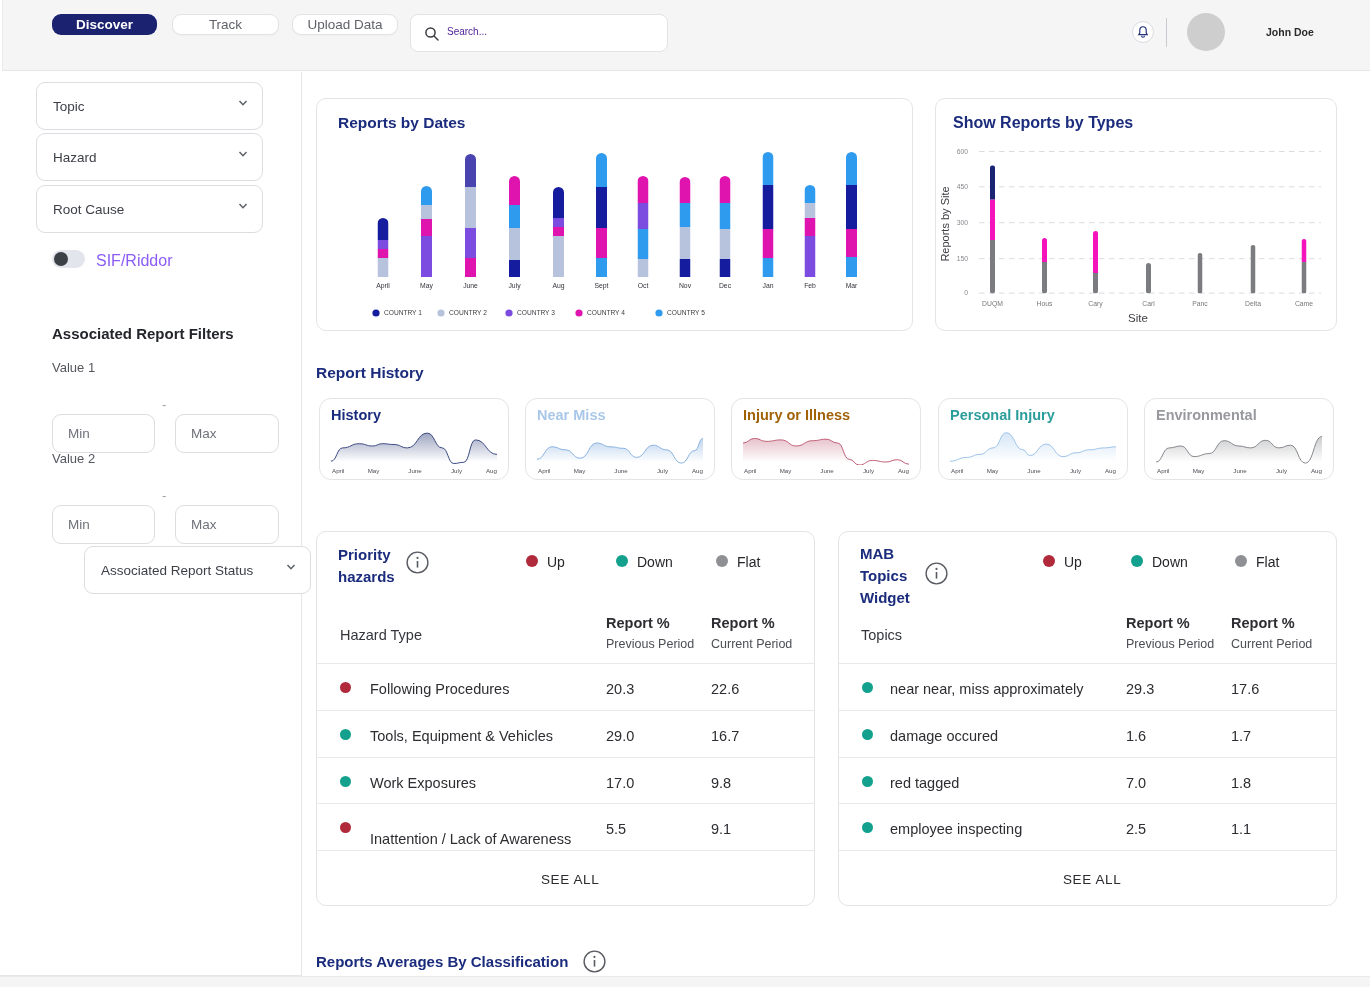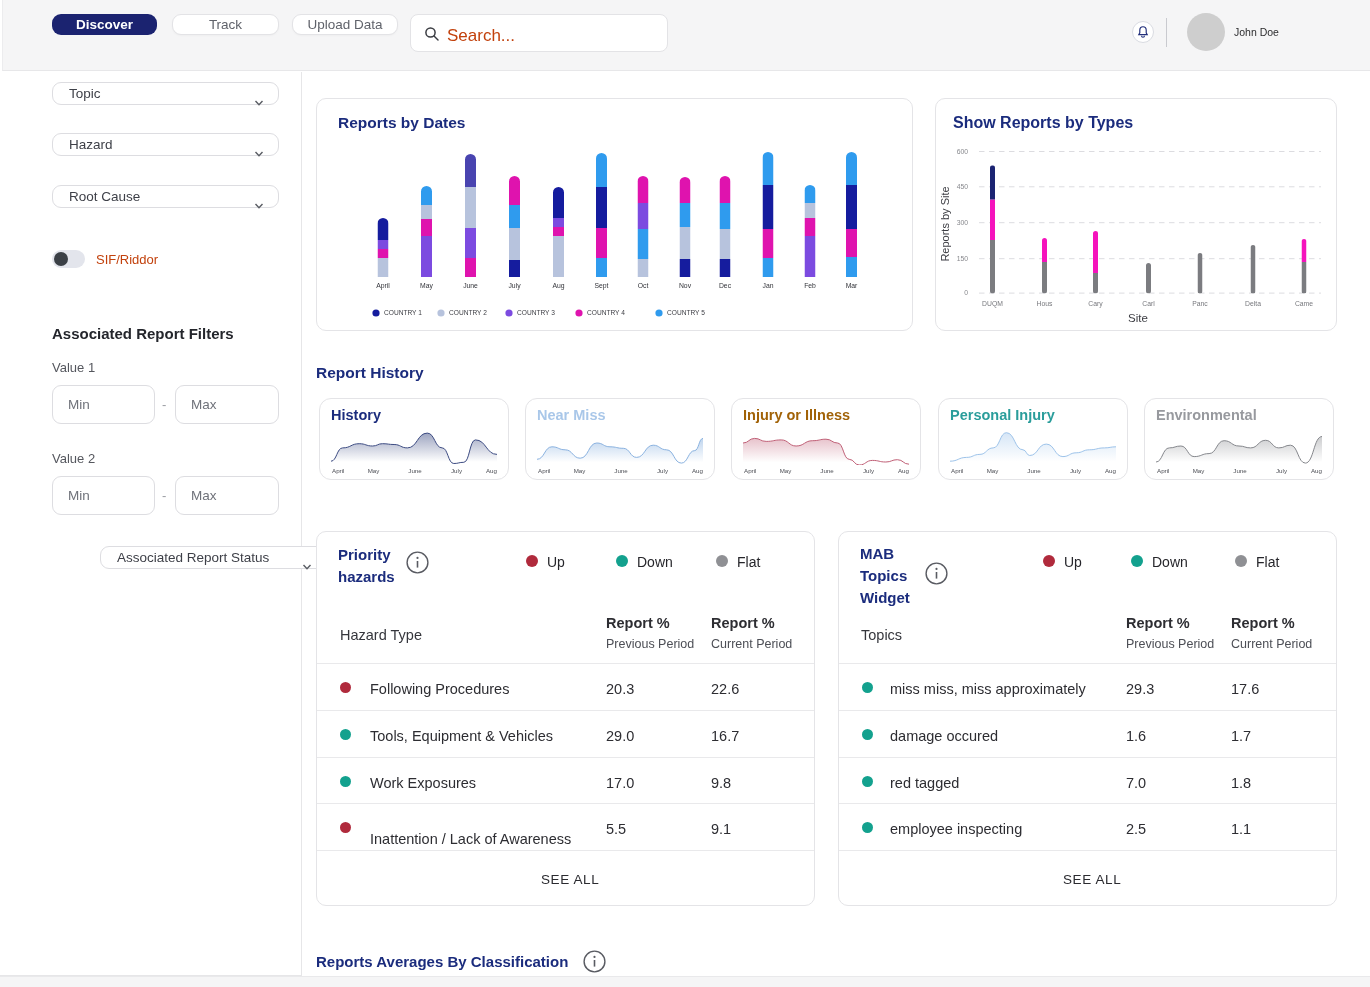--- a/index.html
+++ b/index.html
@@ -3,30 +3,30 @@
 <meta charset="utf-8">
 <style>
 * { margin:0; padding:0; box-sizing:border-box; }
 html,body { width:1370px; height:987px; font-family:"Liberation Sans", sans-serif; background:#fff; overflow:hidden; }
 .abs { position:absolute; }
 .topbar { position:absolute; left:2px; top:0; width:1368px; height:71px; background:#f5f5f6; border-bottom:1px solid #e7e7e9; border-left:1px solid #ececee; }
 .btn { position:absolute; top:14px; height:21px; border-radius:9px; font-size:13.5px; display:flex; align-items:center; justify-content:center; }
 .btn-discover { left:52px; width:105px; background:#1b2370; color:#fff; font-weight:bold; }
 .btn-plain { background:#fff; border:1px solid #e3e3e6; color:#5f626a; box-shadow:0 1px 2px rgba(0,0,0,0.03); }
 .searchbox { position:absolute; left:410px; top:14px; width:258px; height:38px; background:#fff; border:1px solid #e3e3e6; border-radius:8px; }
-.searchbox span { position:absolute; left:36px; top:11px; font-size:17px; color:#c2410c; }
+.searchbox span { position:absolute; left:36px; top:11px; font-size:10px; color:#4c1d95; }
 .bellwrap { position:absolute; left:1132px; top:21px; width:22px; height:22px; border-radius:50%; background:#fff; border:1px solid #dadce2; }
 .topdiv { position:absolute; left:1166px; top:18px; width:1px; height:29px; background:#c9cacf; }
 .avatar { position:absolute; left:1187px; top:13px; width:38px; height:38px; border-radius:50%; background:#cecece; }
-.uname { position:absolute; left:1234px; top:26px; font-size:10.5px; font-weight:normal; color:#2c2c2e; }
+.uname { position:absolute; left:1266px; top:26px; font-size:10.5px; font-weight:bold; color:#2c2c2e; }
 .sidebar { position:absolute; left:0; top:72px; width:302px; height:904px; background:#fff; border-right:1px solid #e6e6e8; border-bottom:1px solid #e6e6e8; }
-.sel { position:absolute; left:52px; width:227px; height:23px; border:1px solid #dddde1; border-radius:9px; background:#fff; font-size:13.5px; color:#3e4048; display:flex; align-items:center; padding-left:16px; }
+.sel { position:absolute; left:36px; width:227px; height:48px; border:1px solid #dddde1; border-radius:9px; background:#fff; font-size:13.5px; color:#3e4048; display:flex; align-items:center; padding-left:16px; }
 .chev { position:absolute; right:14px; top:15px; width:10px; height:10px; }
 .chev svg { display:block; }
-.inp { position:absolute; width:103px; height:39px; border:1px solid #dddde1; border-radius:9px; background:#fff; font-size:13.5px; color:#6f727a; display:flex; align-items:center; padding-left:15px; }
+.inp { position:absolute; width:103px; height:39px; border:1px solid #dddde1; border-radius:9px; background:#fff; font-size:13.5px; color:#6f727a; display:flex; align-items:center; padding-left:15px;margin-top:29px; }
 .lbl { position:absolute; left:52px; font-size:13px; color:#55575e; }
 .footer { position:absolute; left:0; top:976px; width:1370px; height:11px; background:#f5f5f6; border-top:1px solid #e9e9eb; }
 .card { position:absolute; background:#fff; border:1px solid #e4e4e7; border-radius:10px; }
 .ctitle { position:absolute; font-weight:bold; color:#1b2c7d; }
 .legend-dot { position:absolute; width:12px; height:12px; border-radius:50%; }
 .legtxt { position:absolute; font-size:14px; color:#26262b; top:554px; }
 .rowdot { position:absolute; width:11px; height:11px; border-radius:50%; }
 .rtext { position:absolute; font-size:14.5px; color:#2d2d32; }
 .rnum { position:absolute; font-size:14.5px; color:#2d2d32; }
 .hdrb { position:absolute; font-size:14.5px; color:#2d2d32; font-weight:bold; }
@@ -69,21 +69,21 @@
         <path d="M1.5 3 L5 6.8 L8.5 3" fill="none" stroke="#5a5d64" stroke-width="1.4"></path>
       </svg>
     </span></div>
 <div class="sel" style="top:185px;">Root Cause<span class="chev">
       <svg width="10" height="10" viewBox="0 0 10 10">
         <path d="M1.5 3 L5 6.8 L8.5 3" fill="none" stroke="#5a5d64" stroke-width="1.4"></path>
       </svg>
     </span></div>
 <div class="abs" style="left:52px; top:250px; width:33px; height:18px; border-radius:9px; background:#e3e5ec;"></div>
 <div class="abs" style="left:54px; top:252px; width:14px; height:14px; border-radius:50%; background:#3b4046;"></div>
-<div class="abs" style="left:96px; top:252px; font-size:13px; color:#c2410c;">SIF/Riddor</div>
+<div class="abs" style="left:96px; top:252px; font-size:16px; color:#8b5cf6;">SIF/Riddor</div>
 <div class="abs" style="left:52px; top:325px; font-size:15px; font-weight:bold; color:#24262c;">Associated Report Filters</div>
 <div class="lbl" style="top:360px;">Value 1</div>
 <div class="inp" style="left:52px; top:385px;">Min</div>
 <div class="abs" style="left:162px; top:397px; font-size:13px; color:#9a9da3;">-</div>
 <div class="inp" style="left:175px; top:385px; width:104px;">Max</div>
 <div class="lbl" style="top:451px;">Value 2</div>
 <div class="inp" style="left:52px; top:476px;">Min</div>
 <div class="abs" style="left:162px; top:488px; font-size:13px; color:#9a9da3;">-</div>
 <div class="inp" style="left:175px; top:476px; width:104px;">Max</div>
 <div class="sel" style="top:546px;margin-left:48px;">Associated Report Status<span class="chev">
@@ -451,21 +451,21 @@
 <div class="legtxt" style="left:1152px;">Down</div>
 <div class="legend-dot" style="left:1235px; top:555px; background:#8f9094;"></div>
 <div class="legtxt" style="left:1256px;">Flat</div>
 <div class="hdrs" style="left:861px; top:627px; font-size:14.5px; color:#35363c;">Topics</div>
 <div class="hdrb" style="left:1126px; top:615px;">Report %</div>
 <div class="hdrs" style="left:1126px; top:637px;">Previous Period</div>
 <div class="hdrb" style="left:1231px; top:615px;">Report %</div>
 <div class="hdrs" style="left:1231px; top:637px;">Current Period</div>
 <div class="divline" style="left:839px; top:663px; width:497px;"></div>
 <div class="rowdot" style="left:862px; top:682px; background:#13a18e;"></div>
-<div class="rtext" style="left:890px; top:681px;">miss miss, miss approximately</div>
+<div class="rtext" style="left:890px; top:681px;">near near, miss approximately</div>
 <div class="rnum" style="left:1126px; top:681px;">29.3</div>
 <div class="rnum" style="left:1231px; top:681px;">17.6</div>
 <div class="divline" style="left:839px; top:710px; width:497px;"></div>
 <div class="rowdot" style="left:862px; top:729px; background:#13a18e;"></div>
 <div class="rtext" style="left:890px; top:728px;">damage occured</div>
 <div class="rnum" style="left:1126px; top:728px;">1.6</div>
 <div class="rnum" style="left:1231px; top:728px;">1.7</div>
 <div class="divline" style="left:839px; top:757px; width:497px;"></div>
 <div class="rowdot" style="left:862px; top:776px; background:#13a18e;"></div>
 <div class="rtext" style="left:890px; top:775px;">red tagged</div>

